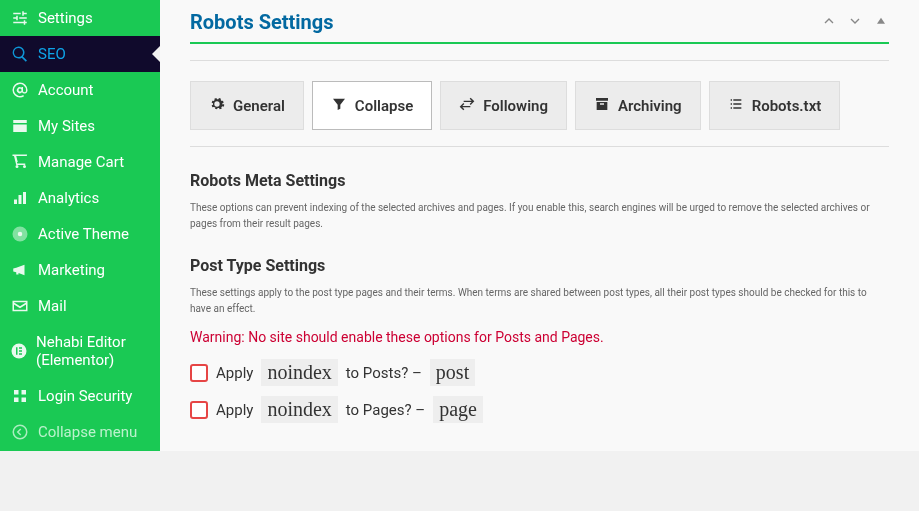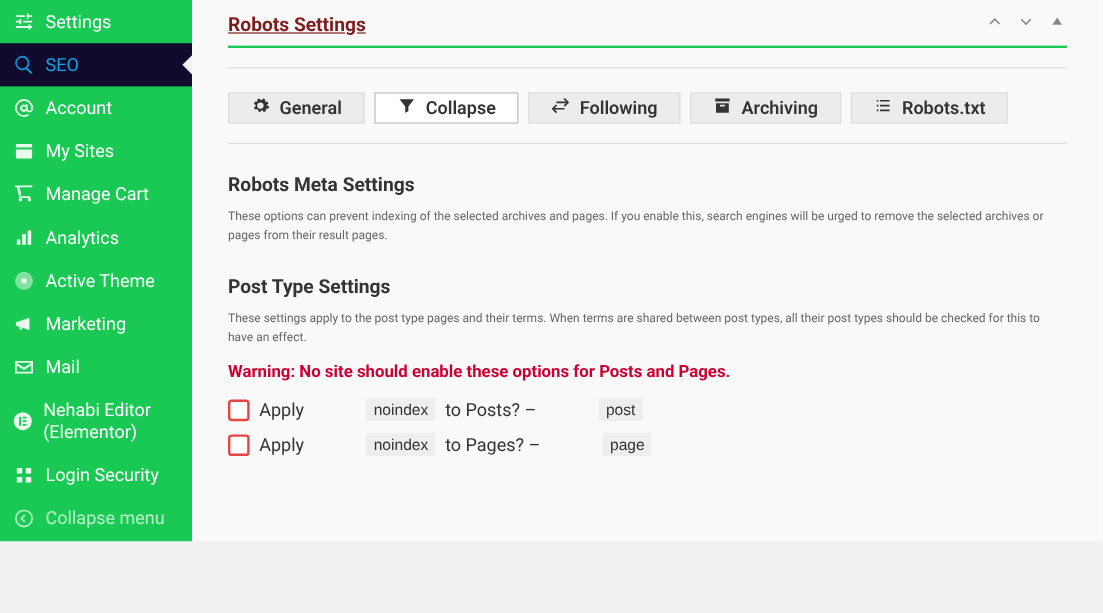--- a/index.html
+++ b/index.html
@@ -10,38 +10,38 @@
 .sidebar { width: 160px; background: #1ac954; color: #fff; flex-shrink: 0; display: flex; flex-direction: column; position: relative; }
 .sidebar-item { display: flex; align-items: center; padding: 9px 10px; cursor: pointer; font-size: 15px; color: #fff; position: relative; }
 .sidebar-item .icon { width: 20px; margin-right: 8px; display: inline-flex; justify-content: center; align-items: center; font-size: 16px; opacity: 0.9; }
 .sidebar-item.active { background: #100a2c; color: #0ea5e9; }
 .sidebar-item.collapse { color: #d6f9e1; opacity: 0.85; }
 .sidebar-item .pointer { position: absolute; right: 0; top: 50%; transform: translateY(-50%); width: 0; height: 0; border-top: 8px solid transparent; border-bottom: 8px solid transparent; border-right: 8px solid #f1f1f1; }
 
 .content { flex: 1; background: #f9f9f9; overflow-y: auto; padding: 0 30px 20px 30px; position: relative; }
 
 .panel-header { display: flex; align-items: center; justify-content: space-between; padding: 10px 0 8px 0; border-bottom: 2px solid #1ac954; margin-bottom: 0; }
-.panel-header h2 { font-size: 16px; font-weight: 700; color: #7f1d1d; text-decoration: underline; }
+.panel-header h2 { font-size: 20px; font-weight: 700; color: #0369a1; }
 .panel-header .controls { display: flex; gap: 10px; color: #888; font-size: 13px; }
 .panel-header .controls span { cursor: pointer; }
 
 .divider { height: 1px; background: #ddd; margin: 16px 0 18px 0; }
 
 .tabs { display: flex; flex-wrap: wrap; gap: 8px; margin: 20px 0 6px 0; }
-.tab { display: inline-flex; align-items: center; gap: 8px; padding: 2px 18px; background: #ececec; border: 1px solid #ddd; cursor: pointer; font-size: 15px; color: #333; font-weight: 600; }
+.tab { display: inline-flex; align-items: center; gap: 8px; padding: 14px 18px; background: #ececec; border: 1px solid #ddd; cursor: pointer; font-size: 15px; color: #333; font-weight: 600; }
 .tab.active { background: #fff; border: 1px solid #bbb; }
 .tab .ticon { font-size: 14px; color: #333; }
 
 .section-title { font-size: 16px; font-weight: 700; color: #333; margin: 24px 0 10px 0; }
 .section-desc { font-size: 10px; color: #666; line-height: 1.6; margin-bottom: 6px; }
-.warning { color: #cc0033; font-weight: 700; font-size: 14px; margin: 12px 0 14px 0; }
+.warning { color: #cc0033; font-weight: 400; font-size: 14px; margin: 12px 0 14px 0; }
 
 .checkline { display: flex; align-items: center; gap: 8px; margin: 10px 0; font-size: 15px; color: #333; }
 .checkbox { width: 18px; height: 18px; border: 2px solid #e64545; border-radius: 3px; background: #fff; cursor: pointer; flex-shrink: 0; }
-.checkline code { background: #eee; padding: 2px 6px; font-family: Liberation Sans, sans-serif; font-size: 13px; color: #333; margin-left: 44px; }
+.checkline code { background: #eee; padding: 2px 6px; font-family: Liberation Serif, serif; font-size: 20px; color: #333; }
 
 svg { width: 16px; height: 16px; fill: currentColor; }
 .icon svg { width: 18px; height: 18px; }
 </style>
 </head>
 <body>
 
 <div class="layout">
   <div class="sidebar">
 

